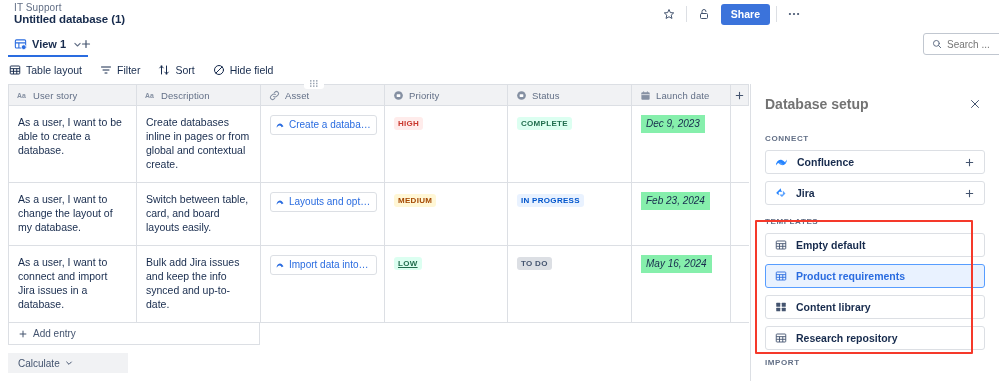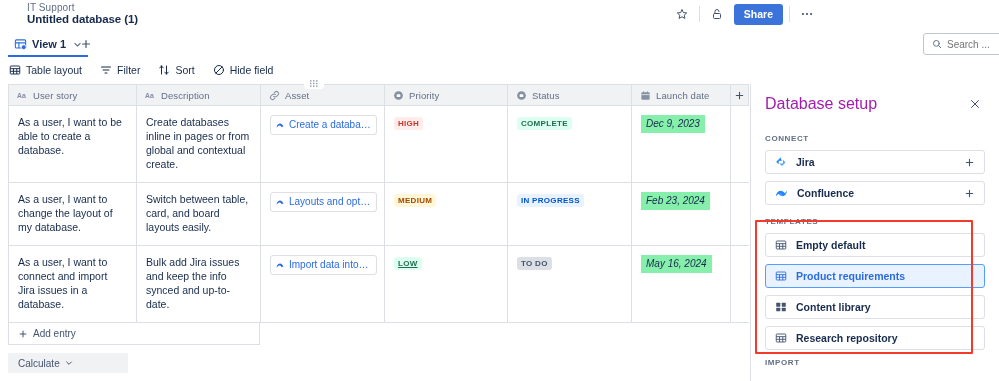--- a/index.html
+++ b/index.html
@@ -7,21 +7,21 @@
     width: 999px; height: 381px;
     background: #ffffff;
     font-family: "Liberation Sans", sans-serif;
     color: #172B4D;
     overflow: hidden;
   }
   .page { position: relative; width: 999px; height: 381px; }
 
   
   .top-header {
-    position: absolute; left: 17px; top: 0; width: 807px; height: 30px;
+    position: absolute; left: 4px; top: 0; width: 807px; height: 30px;
   }
   .breadcrumb {
     position: absolute; left: 10px; top: 2px;
     font-size: 10px; color: #626F86; letter-spacing: .1px;
   }
   .page-title {
     position: absolute; left: 10px; top: 13px;
     font-size: 11.5px; font-weight: 700; color: #172B4D; letter-spacing: -.1px;
   }
   .header-actions {
@@ -155,21 +155,21 @@
   
   .panel {
     position: absolute; left: 750px; top: 84px; width: 249px; height: 297px;
     background: #fff; border-left: 1px solid #DCDFE4;
     padding: 0 14px;
   }
   .panel-head {
     display: flex; align-items: center; justify-content: space-between;
     height: 36px; margin-top: 2px;
   }
-  .panel-title { font-size: 16px; font-weight: 400; color: #a21caf; }
+  .panel-title { font-size: 14px; font-weight: 700; color: #737373; }
   .close-x {
     width: 20px; height: 20px; display: flex; align-items: center; justify-content: center;
     color: #44546F; cursor: pointer; border-radius: 3px; font-size: 13px;
   }
   .sect-label {
     font-size: 8px; font-weight: 700; color: #626F86; letter-spacing: .6px;
     text-transform: uppercase; margin-top: 12px; margin-bottom: 7px;
   }
   .opt-row {
     display: flex; align-items: center; height: 24px;
@@ -505,41 +505,41 @@
         <svg width="12" height="12" viewBox="0 0 24 24" fill="none" stroke="#44546F" stroke-width="2" stroke-linecap="round">
             <path d="M5 5l14 14M19 5L5 19"></path>
           </svg>
       </div>
     </div>
 
     <div class="sect-label">CONNECT</div>
 
     <div class="opt-row">
       <span>
-        <svg width="12" height="12" viewBox="0 0 24 24">
-          <path d="M11.6 2.3 3 10.9a1 1 0 0 0 0 1.4l4.4 4.4V11a1.7 1.7 0 0 1 1.7-1.7h5.4L12 6.7z" fill="#2684FF"></path>
-          <path d="M15.8 7.5v5.8a1.7 1.7 0 0 1-1.7 1.7H8.7l4.4 4.4a1 1 0 0 0 1.4 0l6.4-6.4z" fill="#2684FF" opacity=".75"></path>
-        </svg>
-      </span>
-      <span class="label">Jira</span>
+        <svg width="13" height="13" viewBox="0 0 24 24" fill="#2684FF">
+          <path d="M1.8 17.5c2.6-4.2 5.3-6.1 8.2-5.4 2 .5 3.4 2.1 5 4.5l4.8-2.8c-2.2-3.5-4.3-5.8-7.3-6.6C8.5 6.1 4.5 8.6 1.9 14.2a1 1 0 0 0 .3 1.3z"></path>
+          <path d="M22.2 6.5c-2.6 4.2-5.3 6.1-8.2 5.4-2-.5-3.4-2.1-5-4.5L4.2 10.2c2.2 3.5 4.3 5.8 7.3 6.6 3.9 1.1 8-1.4 10.5-7a1 1 0 0 0-.3-1.3z" opacity=".8"></path>
+        </svg>
+      </span>
+      <span class="label">Confluence</span>
       <span class="plus">
         <svg width="11" height="11" viewBox="0 0 24 24" fill="none" stroke="#44546F" stroke-width="2.4" stroke-linecap="round">
             <path d="M12 5v14M5 12h14"></path>
           </svg>
       </span>
     </div>
 
     <div class="opt-row">
       <span>
-        <svg width="13" height="13" viewBox="0 0 24 24" fill="#2684FF">
-          <path d="M1.8 17.5c2.6-4.2 5.3-6.1 8.2-5.4 2 .5 3.4 2.1 5 4.5l4.8-2.8c-2.2-3.5-4.3-5.8-7.3-6.6C8.5 6.1 4.5 8.6 1.9 14.2a1 1 0 0 0 .3 1.3z"></path>
-          <path d="M22.2 6.5c-2.6 4.2-5.3 6.1-8.2 5.4-2-.5-3.4-2.1-5-4.5L4.2 10.2c2.2 3.5 4.3 5.8 7.3 6.6 3.9 1.1 8-1.4 10.5-7a1 1 0 0 0-.3-1.3z" opacity=".8"></path>
-        </svg>
-      </span>
-      <span class="label">Confluence</span>
+        <svg width="12" height="12" viewBox="0 0 24 24">
+          <path d="M11.6 2.3 3 10.9a1 1 0 0 0 0 1.4l4.4 4.4V11a1.7 1.7 0 0 1 1.7-1.7h5.4L12 6.7z" fill="#2684FF"></path>
+          <path d="M15.8 7.5v5.8a1.7 1.7 0 0 1-1.7 1.7H8.7l4.4 4.4a1 1 0 0 0 1.4 0l6.4-6.4z" fill="#2684FF" opacity=".75"></path>
+        </svg>
+      </span>
+      <span class="label">Jira</span>
       <span class="plus">
         <svg width="11" height="11" viewBox="0 0 24 24" fill="none" stroke="#44546F" stroke-width="2.4" stroke-linecap="round">
             <path d="M12 5v14M5 12h14"></path>
           </svg>
       </span>
     </div>
 
     <div class="templates-wrap">
       <div class="sect-label">TEMPLATES</div>
 

